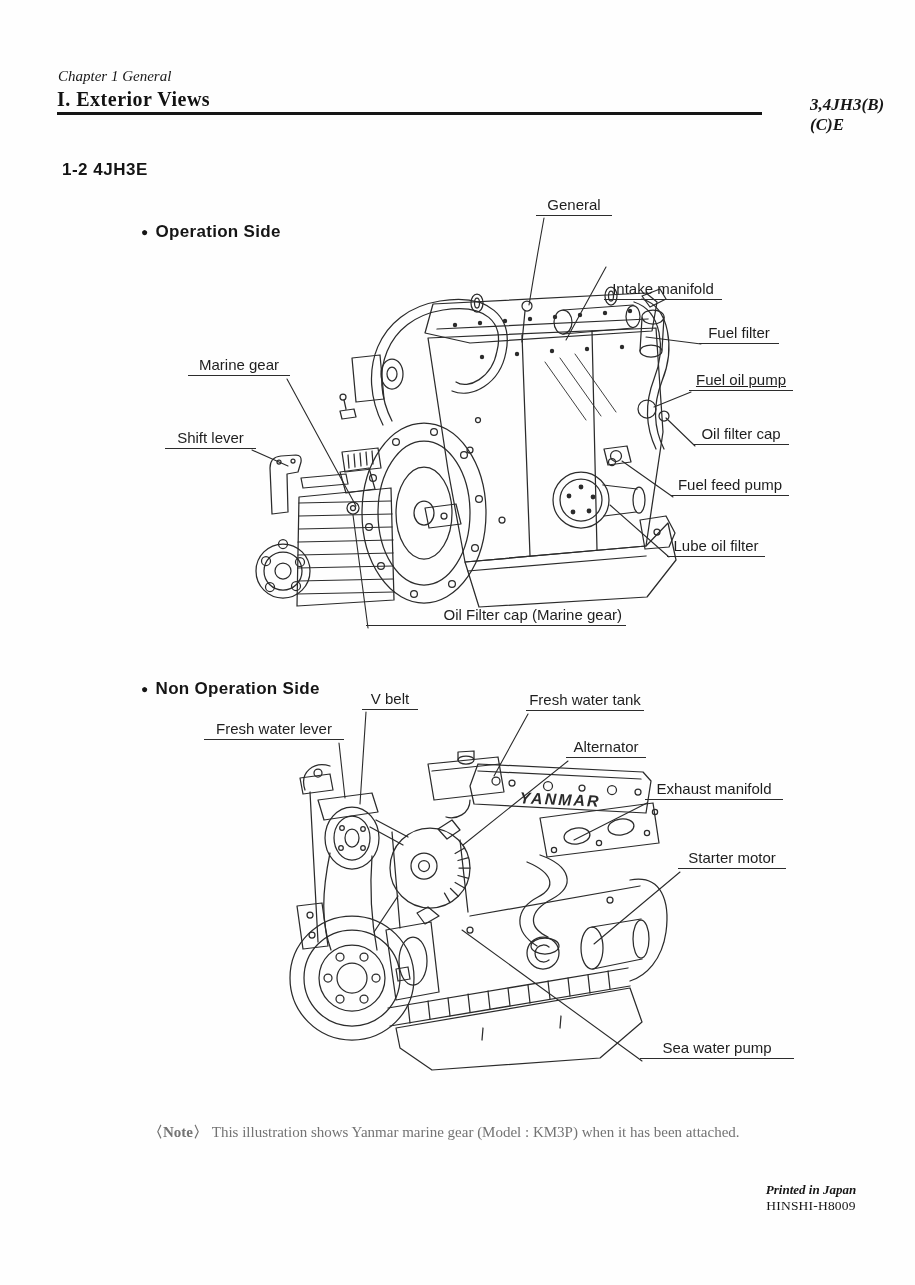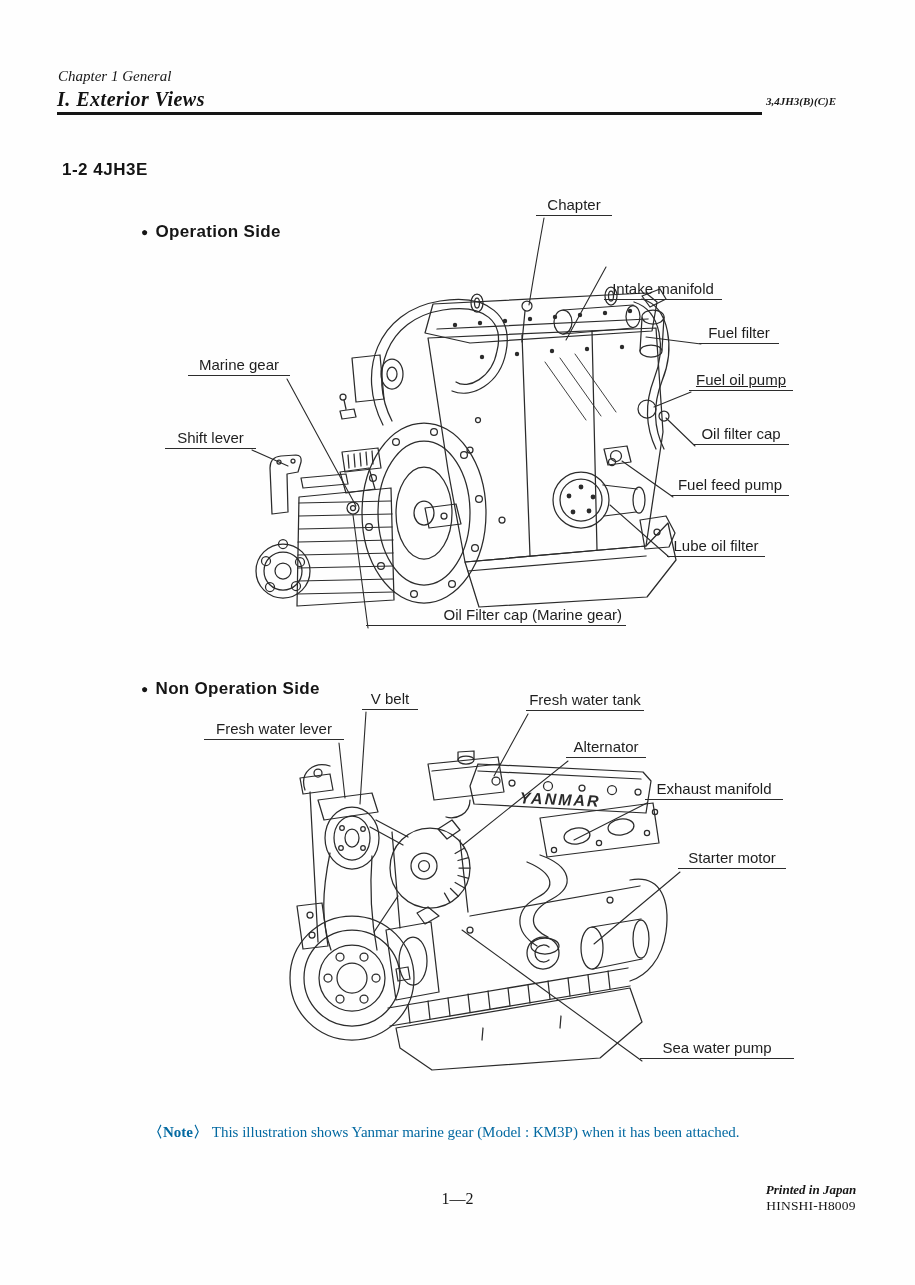--- a/index.html
+++ b/index.html
@@ -1,29 +1,29 @@
 <!DOCTYPE html>
 <html><head>
 <meta charset="utf-8">
 <style>
   html,body{margin:0;padding:0;background:#e8e8e8;}
   .page{position:relative;width:915px;height:1285px;background:#fefefe;margin:0 auto;
         font-family:"Liberation Serif",serif;color:#1b1b1b;overflow:hidden;}
   .art{position:absolute;left:0;top:0;pointer-events:none;}
   .hdr-chapter{position:absolute;left:58px;top:68px;font-style:italic;font-size:15px;color:#181818;}
-  .hdr-section{position:absolute;left:57px;top:88px;font-style:italic;font-weight:bold;font-size:20px;letter-spacing:.5px;color:#121212;}
+  .hdr-section{position:absolute;left:57px;top:88px;font-weight:bold;font-size:20px;letter-spacing:.5px;color:#121212;}
   .hdr-rule{position:absolute;left:57px;top:112px;width:705px;height:3px;background:#151515;}
-  .hdr-model{position:absolute;left:766px;top:95px;font-style:italic;font-weight:bold;font-size:11px;color:#181818;}
+  .hdr-model{position:absolute;left:810px;top:95px;font-style:italic;font-weight:bold;font-size:17px;color:#181818;}
   .sec-title{position:absolute;left:62px;top:160px;font-family:"Liberation Sans",sans-serif;font-weight:bold;font-size:17px;letter-spacing:.5px;color:#141414;}
   .fig-heading{position:absolute;display:flex;align-items:center;gap:7px;font-family:"Liberation Sans",sans-serif;font-weight:700;font-size:17px;letter-spacing:.3px;color:#151515;}
   .fig-heading .bullet{font-size:12px;line-height:1;}
   .callout{position:absolute;font-family:"Liberation Sans",sans-serif;font-size:15px;line-height:1.15;color:#1e1e1e;
            text-align:center;border-bottom:1.6px solid #2c2c2c;padding:0 2px 2px 2px;white-space:nowrap;}
   .callout.align-right{text-align:right;padding-right:4px;}
-  .note{position:absolute;left:148px;top:1123px;font-size:15px;color:#0369a1;white-space:nowrap;}
+  .note{position:absolute;left:148px;top:1123px;font-size:15px;color:#737373;white-space:nowrap;}
   .note .note-prefix{font-weight:bold;}
   .pgnum{position:absolute;left:0;right:0;top:1190px;text-align:center;font-size:16px;color:#161616;}
   .printinfo{position:absolute;left:756px;top:1182px;width:110px;text-align:center;font-size:13px;color:#161616;}
   .printinfo .line1{font-style:italic;font-weight:bold;}
   .printinfo .line2{font-size:13.5px;letter-spacing:.2px;}
 </style>
 </head>
 <body>
 
 <div class="page">
@@ -278,21 +278,21 @@
         <path d="M528,714 L494,776"></path>
         <path d="M339,743 L345,798"></path>
         <path d="M568,761 L463,845"></path>
         <path d="M647,803 L574,840"></path>
         <path d="M680,872 L594,944"></path>
         <path d="M642,1061 L462,930"></path>
       </g>
     </g>
   </svg>
 
-  <div class="callout" style="left:536px;top:196px;width:72px;">Chapter</div>
+  <div class="callout" style="left:536px;top:196px;width:72px;">General</div>
   <div class="callout" style="left:604px;top:244px;width:114px;margin-top:36px;">Intake manifold</div>
   <div class="callout" style="left:699px;top:324px;width:76px;">Fuel filter</div>
   <div class="callout" style="left:689px;top:371px;width:100px;text-decoration:underline;">Fuel oil pump</div>
   <div class="callout" style="left:693px;top:425px;width:92px;">Oil filter cap</div>
   <div class="callout" style="left:671px;top:476px;width:114px;">Fuel feed pump</div>
   <div class="callout" style="left:667px;top:537px;width:94px;">Lube oil filter</div>
   <div class="callout" style="left:188px;top:356px;width:98px;">Marine gear</div>
   <div class="callout" style="left:165px;top:429px;width:87px;">Shift lever</div>
   <div class="callout align-right" style="left:366px;top:606px;width:254px;">Oil Filter cap (Marine gear)</div>
 
@@ -302,19 +302,18 @@
   <div class="callout" style="left:566px;top:738px;width:76px;">Alternator</div>
   <div class="callout" style="left:645px;top:780px;width:134px;">Exhaust manifold</div>
   <div class="callout" style="left:678px;top:849px;width:104px;">Starter motor</div>
   <div class="callout" style="left:640px;top:1039px;width:150px;">Sea water pump</div>
 
   <div class="note">
     <span class="note-prefix">〈Note〉</span>
     <span>This illustration shows Yanmar marine gear (Model : KM3P) when it has been attached.</span>
   </div>
 
-  <div class="pgnum">1—2</div>
   <div class="printinfo">
     <div class="line1">Printed in Japan</div>
     <div class="line2">HINSHI-H8009</div>
   </div>
 
 </div>
 
 </body></html>

